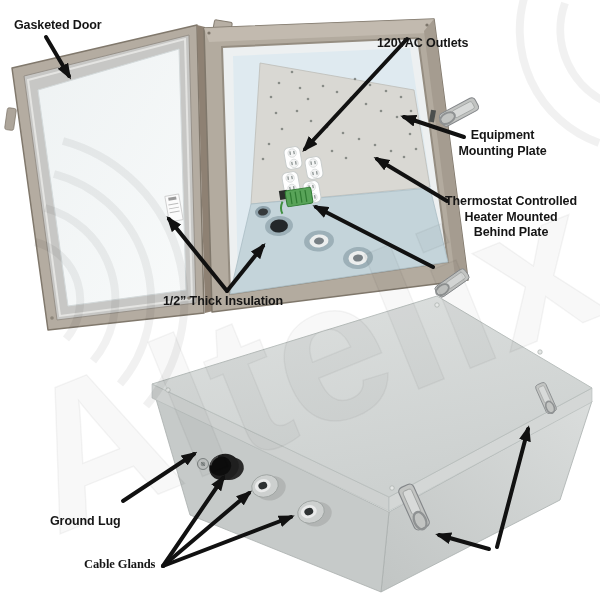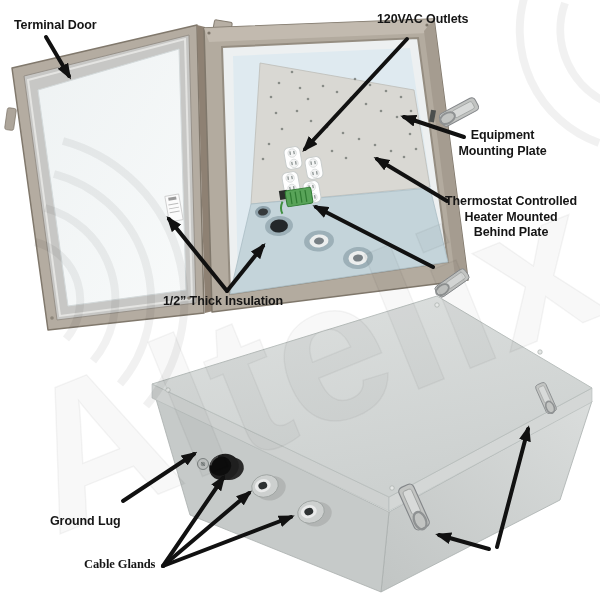--- a/index.html
+++ b/index.html
@@ -10,21 +10,21 @@
   #scene{position:absolute;left:0;top:0;}
   .lbl{
     position:absolute;
     font:bold 12.5px/1.24 "Liberation Sans",sans-serif;
     color:#151515;
     white-space:pre-line;
     letter-spacing:-0.1px;
   }
   .lbl.center{text-align:center;}
   #lbl-gasketed   {left:14px;  top:18px;}
-  #lbl-outlets    {left:377px; top:12px;}
+  #lbl-outlets    {left:377px; top:36px;}
   #lbl-equipment  {left:425px; top:128px; width:155px;}
   #lbl-thermostat {left:423px; top:194px; width:176px;}
   #lbl-terminal   {left:436px; top:260px;}
   #lbl-insulation {left:163px; top:294px;}
   #lbl-ground     {left:50px;  top:514px;}
   #lbl-glands     {left:84px;  top:557px;font-family:Liberation Serif, serif;}
   #lbl-latches    {left:440px; top:552px; width:146px;}
 </style>
 </head>
 <body>
@@ -240,21 +240,21 @@
       <line x1="227" y1="291" x2="263" y2="246" marker-end="url(#ah)"></line>
       <line x1="123" y1="501" x2="194" y2="454" marker-end="url(#ah)"></line>
       <line x1="163" y1="566" x2="223" y2="478" marker-end="url(#ah)"></line>
       <line x1="163" y1="566" x2="249" y2="493" marker-end="url(#ah)"></line>
       <line x1="163" y1="566" x2="291" y2="517" marker-end="url(#ah)"></line>
       <line x1="489" y1="549" x2="439" y2="535" marker-end="url(#ah)"></line>
       <line x1="497" y1="547" x2="528" y2="429" marker-end="url(#ah)"></line>
     </g>
   </svg>
 
-  <div class="lbl" id="lbl-gasketed">Terminal Door</div>
+  <div class="lbl" id="lbl-gasketed">Gasketed Door</div>
   <div class="lbl" id="lbl-outlets">120VAC Outlets</div>
   <div class="lbl center" id="lbl-equipment">Equipment
 Mounting Plate</div>
   <div class="lbl center" id="lbl-thermostat">Thermostat Controlled
 Heater Mounted
 Behind Plate</div>
   <div class="lbl" id="lbl-insulation">1/2” Thick Insulation</div>
   <div class="lbl" id="lbl-ground">Ground Lug</div>
   <div class="lbl" id="lbl-glands">Cable Glands</div>
 </div>

